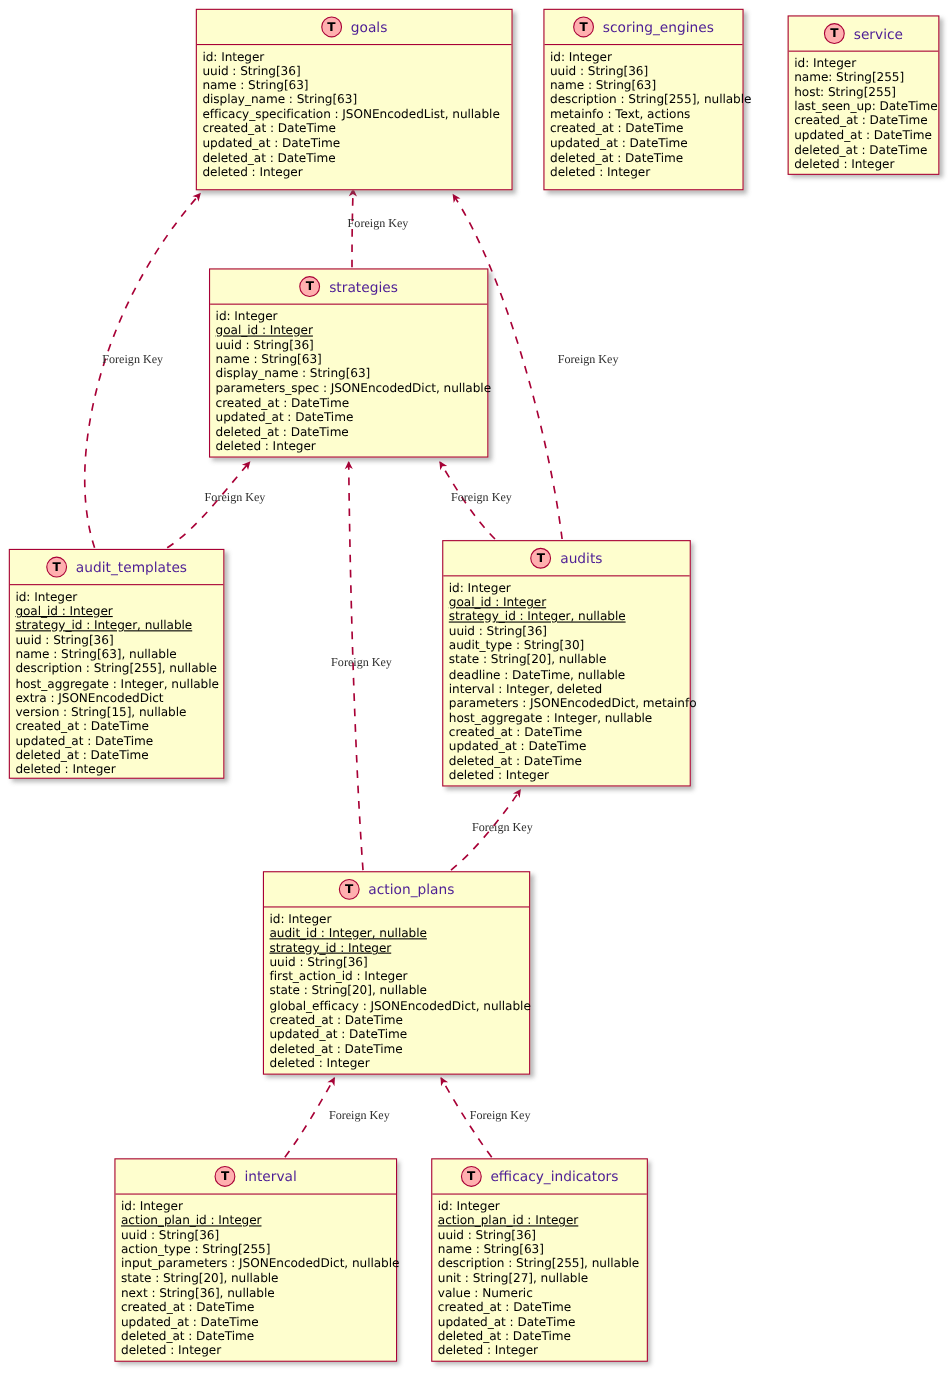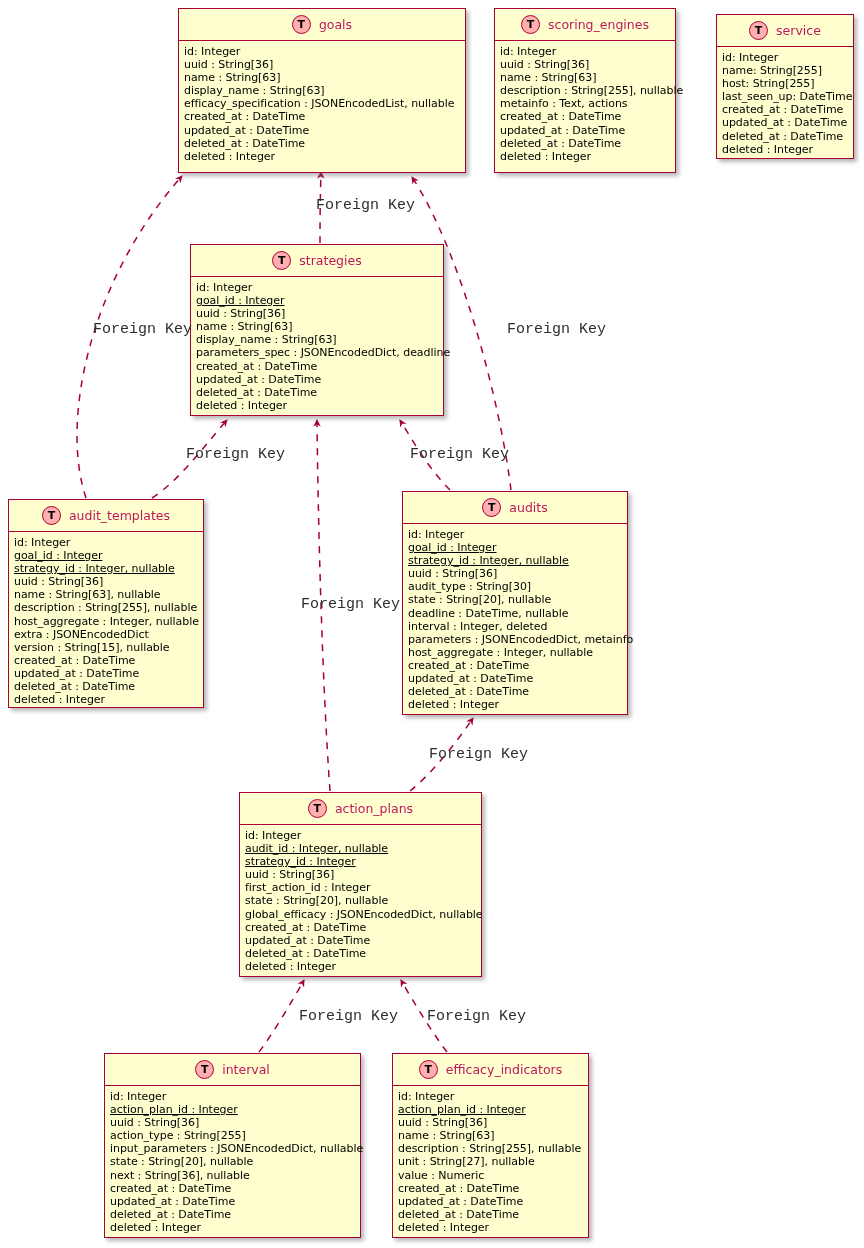--- a/index.html
+++ b/index.html
@@ -50,44 +50,44 @@
     align-items: center;
     justify-content: center;
     font-size: 11px;
     font-weight: bold;
     color: #000000;
     line-height: 1;
     flex: none;
   }
   .entity-title {
     font-size: 12.5px;
-    color: #be185d;
+    color: #4c1d95;
     white-space: nowrap;
   }
   .entity-body {
     padding: 4px 5px 5px 5px;
   }
   .attr {
     font-size: 11px;
     line-height: 13.1px;
     color: #000000;
     white-space: nowrap;
     letter-spacing: -0.05px;
   }
   .attr.pk {
   }
   .attr.fk {
     text-decoration: underline;
   }
   .edge-label {
     position: absolute;
-    font-size: 15px;
+    font-size: 11px;
     color: #2E2E2E;
     white-space: nowrap;
-    font-family: Liberation Mono, monospace;
+    font-family: Liberation Serif, serif;
   }
 </style>
 </head>
 <body>
 
 <div id="canvas">
 
   <svg class="edges" viewBox="0 0 864 1248" xmlns="http://www.w3.org/2000/svg">
     <defs>
       <marker id="fk-arrow" markerWidth="9" markerHeight="9" refX="7" refY="4.2" orient="auto" markerUnits="userSpaceOnUse">
@@ -162,21 +162,21 @@
         <div class="entity-header">
           <span class="t-badge">T</span>
           <span class="entity-title">strategies</span>
         </div>
         <div class="entity-body">
           <div class="attr pk">id: Integer</div>
           <div class="attr fk">goal_id : Integer</div>
           <div class="attr">uuid : String[36]</div>
           <div class="attr">name : String[63]</div>
           <div class="attr">display_name : String[63]</div>
-          <div class="attr">parameters_spec : JSONEncodedDict, deadline</div>
+          <div class="attr">parameters_spec : JSONEncodedDict, nullable</div>
           <div class="attr">created_at : DateTime</div>
           <div class="attr">updated_at : DateTime</div>
           <div class="attr">deleted_at : DateTime</div>
           <div class="attr">deleted : Integer</div>
         </div>
       </div>
       <div class="entity" style="left: 8px; top: 499px; width: 196px; height: 209px;">
         <div class="entity-header">
           <span class="t-badge">T</span>
           <span class="entity-title">audit_templates</span>

